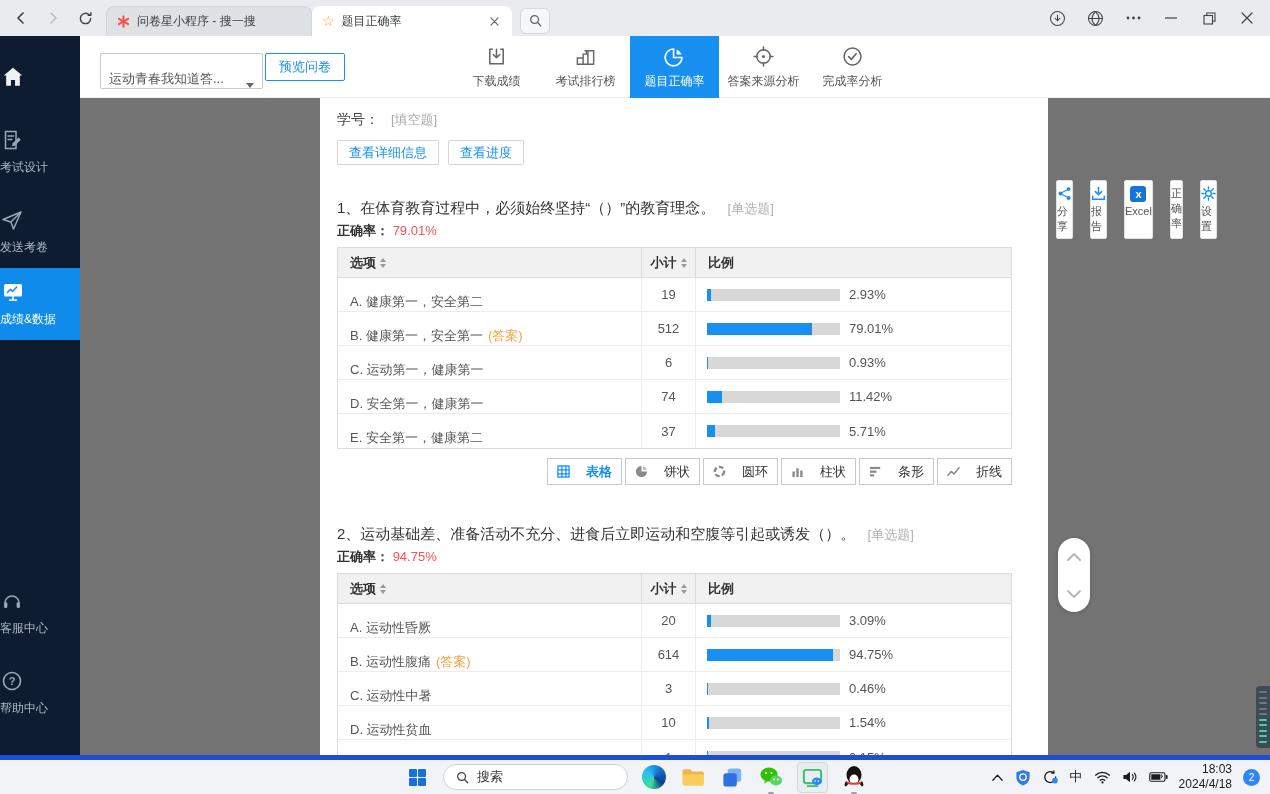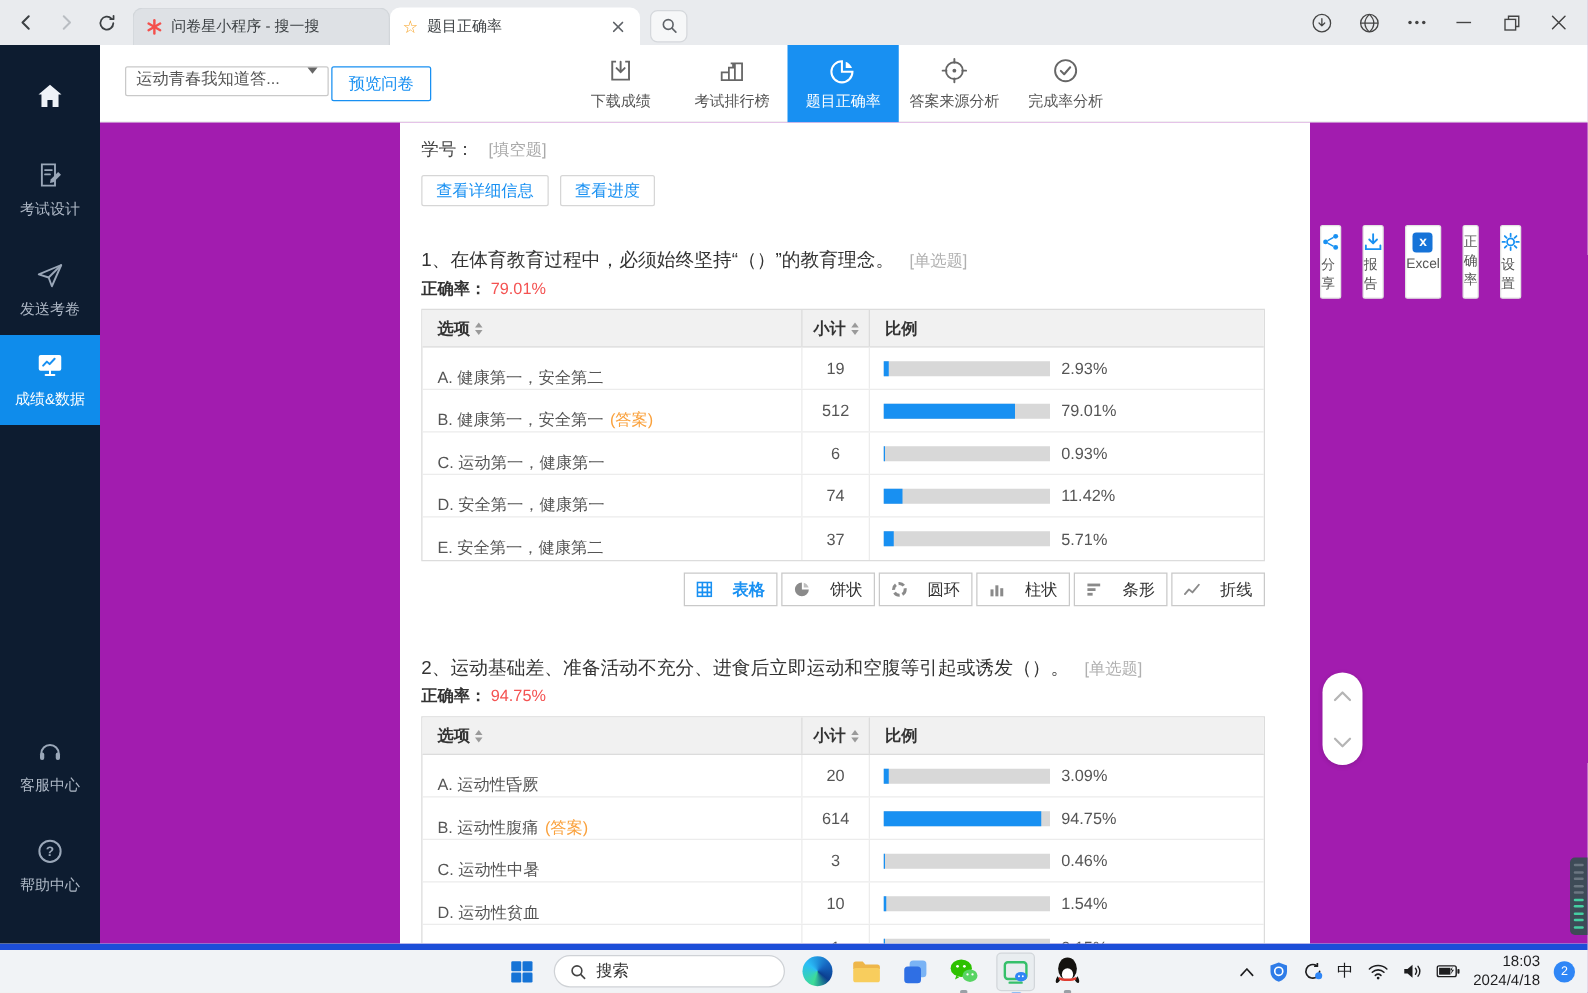--- a/index.html
+++ b/index.html
@@ -14,39 +14,39 @@
   .tab.inactive { background:#dee1e5; width:206px; border:1px solid #d2d6da; border-bottom:none; }
   .tab.active { background:#ffffff; width:200px; }
   .tab .title { flex:1; white-space:nowrap; overflow:hidden; }
   .tab-close { width:16px; height:16px; display:flex; align-items:center; justify-content:center; border-radius:3px; }
   .tab-search-btn { width:30px; height:26px; margin:5px 0 0 8px; background:#f6f7f8; border:1px solid #d5d8dc; border-radius:6px; display:flex; align-items:center; justify-content:center; }
   .win-controls { margin-left:auto; display:flex; align-items:center; gap:4px; padding-right:6px; }
   .win-btn { width:34px; height:30px; display:flex; align-items:center; justify-content:center; color:#333; }
 
   
   .sidebar { position:absolute; top:36px; left:0; width:80px; height:719px; background:#0d1c30; display:flex; flex-direction:column; align-items:center; }
-  .side-item { width:80px; display:flex; flex-direction:column; align-items:center; justify-content:center; gap:7px; color:#aeb8c6; font-size:12px; }
+  .side-item { width:80px; display:flex; flex-direction:column; justify-content:center; gap:7px; color:#aeb8c6; font-size:12px; }
   .side-home { height:62px; margin-top:10px; }
   .side-block { height:72px; margin-top:8px; }
   .side-item.active { background:#0f8ceb; color:#ffffff; height:72px; }
   .side-spacer { flex:1; }
 
   
   .appheader { position:absolute; top:36px; left:80px; width:1190px; height:62px; background:#ffffff; border-bottom:1px solid #ebebeb; }
-  .survey-select { position:absolute; left:20px; top:17px; width:163px; height:24px; border:1px solid #c9c9c9; border-radius:2px; background:#fff; display:flex; align-items:flex-start; padding:0 8px; font-size:13px; color:#555; }
+  .survey-select { position:absolute; left:20px; top:17px; width:163px; height:36px; border:1px solid #c9c9c9; border-radius:2px; background:#fff; display:flex; align-items:flex-end; padding:0 8px; font-size:13px; color:#555; }
   .survey-select .caret { margin-left:auto; width:0; height:0; border-left:4px solid transparent; border-right:4px solid transparent; border-top:5px solid #666; }
   .preview-btn { position:absolute; left:185px; top:17px; width:80px; height:28px; border:1px solid #1890f2; border-radius:2px; background:#fff; color:#1890f2; font-size:13px; display:flex; align-items:center; justify-content:center; }
   .topnav { position:absolute; left:372px; top:0; height:62px; display:flex; }
   .nav-item { width:89px; height:62px; display:flex; flex-direction:column; align-items:center; justify-content:center; gap:5px; font-size:12px; color:#555; }
   .nav-item .nicon { color:#666; }
   .nav-item.active { background:#1890f2; color:#fff; }
   .nav-item.active .nicon { color:#fff; }
 
   
-  .content { position:absolute; top:98px; left:80px; width:1190px; height:657px; background:#a21caf; }
+  .content { position:absolute; top:98px; left:80px; width:1190px; height:657px; background:#737373; }
   .card { position:absolute; left:240px; top:0; width:728px; height:657px; background:#ffffff; padding:13px 17px 0 17px; overflow:hidden; }
 
   .field-row { font-size:14px; color:#444; height:18px; }
   .field-type { color:#aaa; margin-left:8px; font-size:13px; }
   .quick-btns { margin-top:11px; display:flex; gap:9px; }
   .quick-btn { height:25px; padding:0 11px; background:#fff; border:1px solid #d6d6d6; border-radius:2px; color:#1890f2; font-size:13px; display:flex; align-items:center; }
 
   .q-title { margin-top:34px; font-size:15px; color:#333; height:20px; }
   .q-tag { color:#b0b0b0; font-size:13px; margin-left:8px; }
   .q-acc { margin-top:3px; height:16px; font-size:13px; }

